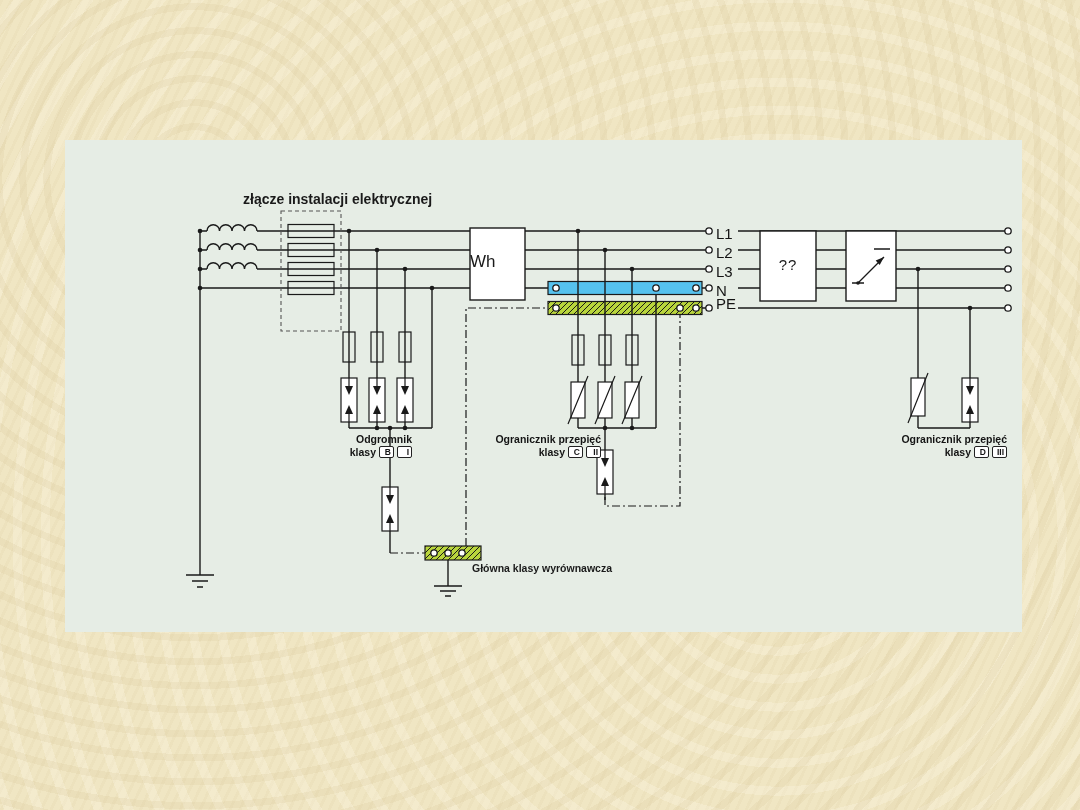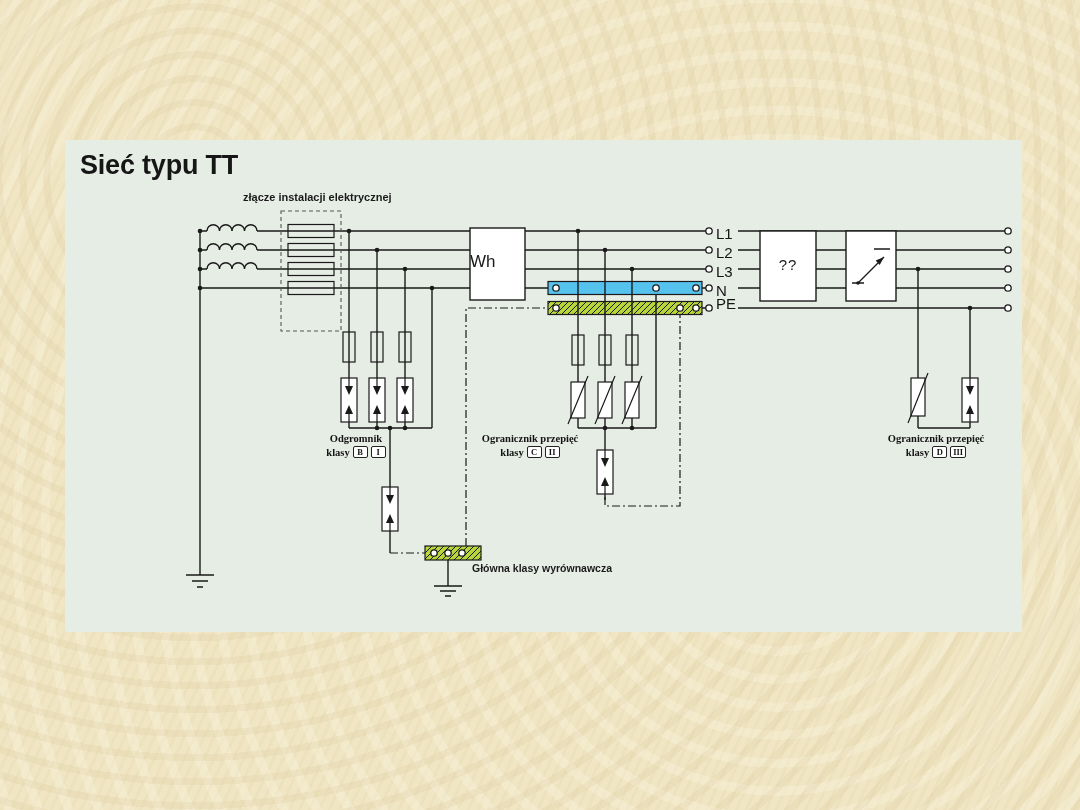--- a/index.html
+++ b/index.html
@@ -10,26 +10,26 @@
     background-image:
       repeating-radial-gradient(circle at 18% 22%, rgba(214,196,150,.20) 0 7px, rgba(0,0,0,0) 7px 24px),
       repeating-radial-gradient(circle at 72% 66%, rgba(255,250,235,.25) 0 9px, rgba(0,0,0,0) 9px 28px),
       repeating-linear-gradient(115deg, rgba(208,188,140,.10) 0 3px, rgba(0,0,0,0) 3px 9px);
   }
   .page{position:absolute;inset:0;}
   .panel{position:absolute;left:65px;top:140px;width:957px;height:492px;background:#e6ede5;}
   .schem{position:absolute;left:0;top:0;}
   .title{position:absolute;left:80px;top:150px;font-size:27px;font-weight:bold;color:#161616;letter-spacing:-0.2px;}
   .lbl{position:absolute;color:#1a1a1a;}
-  .service-lbl{left:243px;top:191px;font-size:11px;font-weight:bold;}
+  .service-lbl{left:243px;top:191px;font-size:14px;font-weight:bold;}
   .meter-lbl{left:470px;top:252px;width:55px;text-align:left;font-size:17px;font-weight:500;}
   .rcd-lbl{left:760px;top:256px;width:56px;text-align:center;font-size:15px;letter-spacing:1px;}
   .bond-lbl{left:472px;top:562px;font-size:10.5px;font-weight:bold;}
   .cond-label{position:absolute;font-size:15px;color:#141414;}
-  .comp-label{position:absolute;text-align:center;font-size:10.5px;font-weight:bold;color:#141414;line-height:12.5px;font-family:Liberation Serif, serif;}
+  .comp-label{position:absolute;text-align:right;font-size:10.5px;font-weight:bold;color:#141414;line-height:12.5px;}
   .cls-box{display:inline-block;min-width:9px;padding:0 2px;border:1px solid #222;border-radius:2px;
            background:#fff;font-size:8.5px;line-height:10px;margin-left:3px;font-weight:bold;vertical-align:1px;}
 </style>
 </head>
 <body>
 
 <div class="page">
 
   <div class="panel"></div>
 
@@ -225,21 +225,20 @@
         <circle cx="556" cy="308" r="3.2"></circle>
           <circle cx="680" cy="308" r="3.2"></circle>
         <circle cx="696" cy="308" r="3.2"></circle>
         <circle cx="434" cy="553" r="3.2"></circle>
           <circle cx="448" cy="553" r="3.2"></circle>
         <circle cx="462" cy="553" r="3.2"></circle>
       </g>
     </g>
   </svg>
 
-  <div class="title">Sieć typu TT</div>
 
   <div class="lbl service-lbl">złącze instalacji elektrycznej</div>
   <div class="lbl meter-lbl">Wh</div>
   <div class="lbl rcd-lbl">??</div>
   <div class="lbl bond-lbl">Główna klasy wyrównawcza</div>
 
   <div class="cond-label" style="left:716px;top:225px;">L1</div>
   <div class="cond-label" style="left:716px;top:244px;">L2</div>
   <div class="cond-label" style="left:716px;top:263px;">L3</div>
   <div class="cond-label" style="left:716px;top:282px;">N</div>

